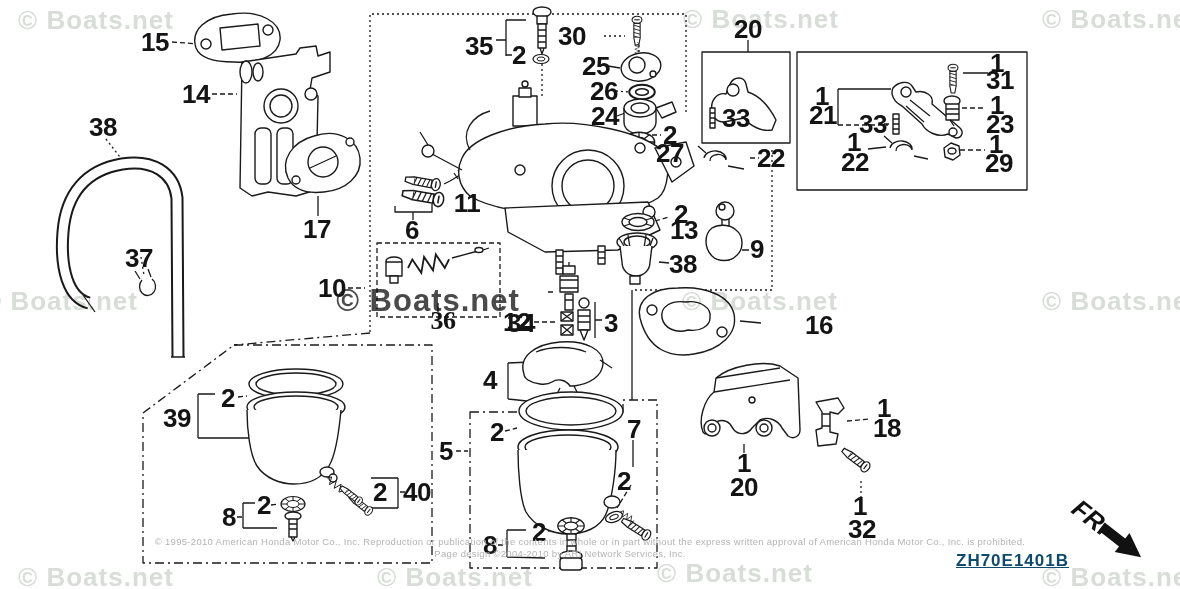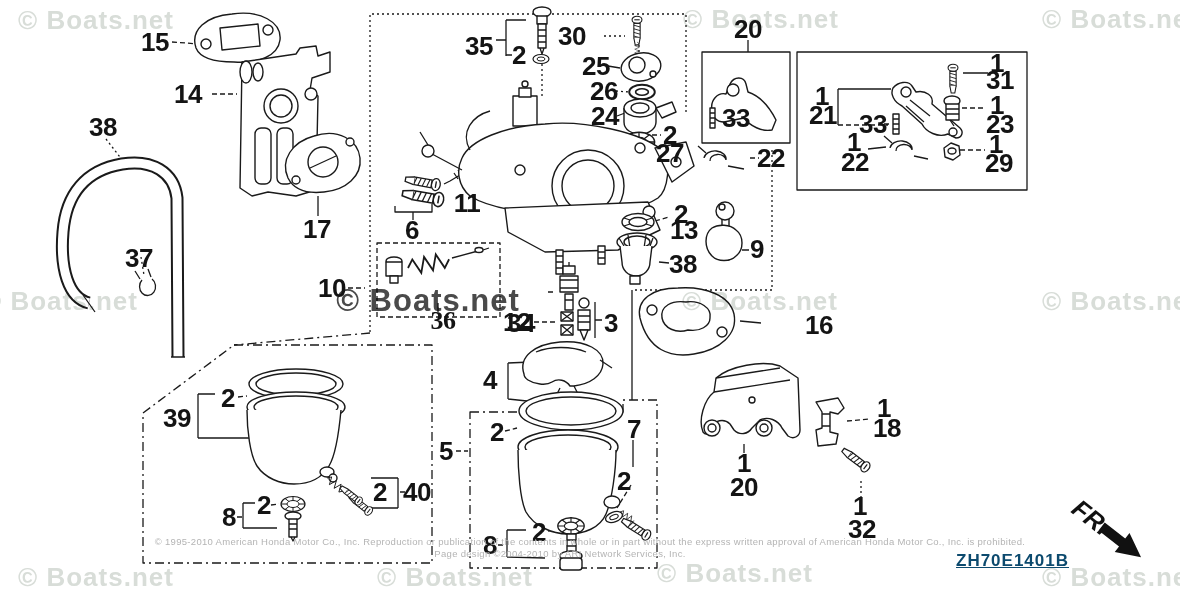--- a/index.html
+++ b/index.html
@@ -380,21 +380,21 @@
       <div class="wm-light" style="left: 760px; top: 301px;">© Boats.net</div>
       <div class="wm-light" style="left: 60px; top: 301px;">© Boats.net</div>
       <div class="wm-light" style="left: 1120px; top: 19px;">© Boats.net</div>
       <div class="wm-light" style="left: 761px; top: 19px;">© Boats.net</div>
       <div class="wm-light" style="left: 96px; top: 20px;">© Boats.net</div>
       <div class="wm-dark" style="left: 428px; top: 301px;">© Boats.net</div>
     </div>
 
   <div id="callout-layer">
       <div class="callout" style="left: 155px; top: 42px;">15</div>
-      <div class="callout" style="left: 188px; top: 94px;">14</div>
+      <div class="callout" style="left: 196px; top: 94px;">14</div>
       <div class="callout" style="left: 103px; top: 127px;">38</div>
       <div class="callout" style="left: 139px; top: 246px; margin-top: 12px;">37</div>
       <div class="callout" style="left: 317px; top: 229px;">17</div>
       <div class="callout" style="left: 412px; top: 230px;">6</div>
       <div class="callout" style="left: 467px; top: 203px;">11</div>
       <div class="callout" style="left: 479px; top: 46px;">35</div>
       <div class="callout" style="left: 519px; top: 55px;">2</div>
       <div class="callout" style="left: 572px; top: 36px;">30</div>
       <div class="callout" style="left: 596px; top: 66px;">25</div>
       <div class="callout" style="left: 604px; top: 91px;">26</div>

